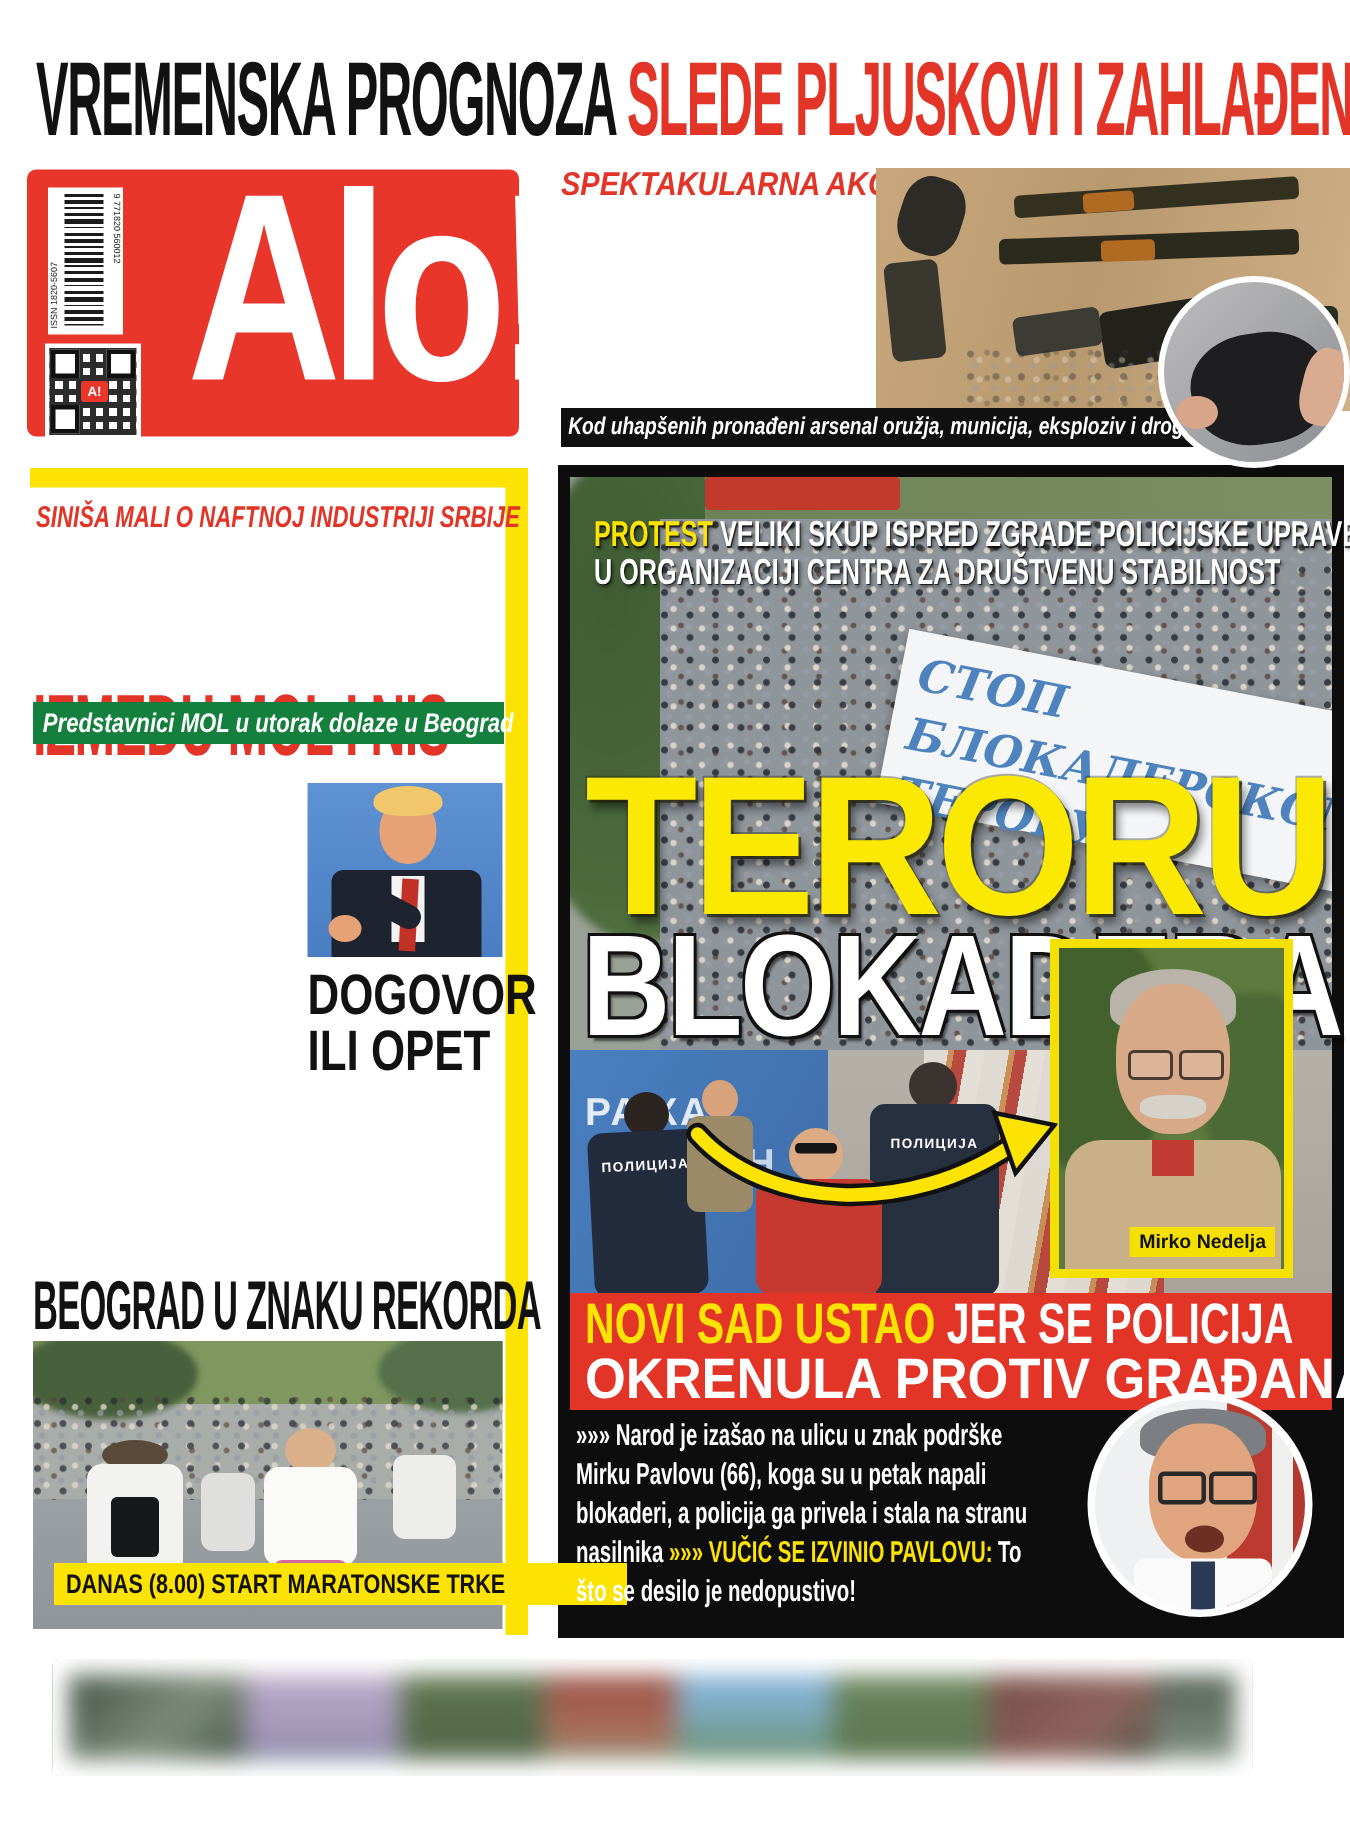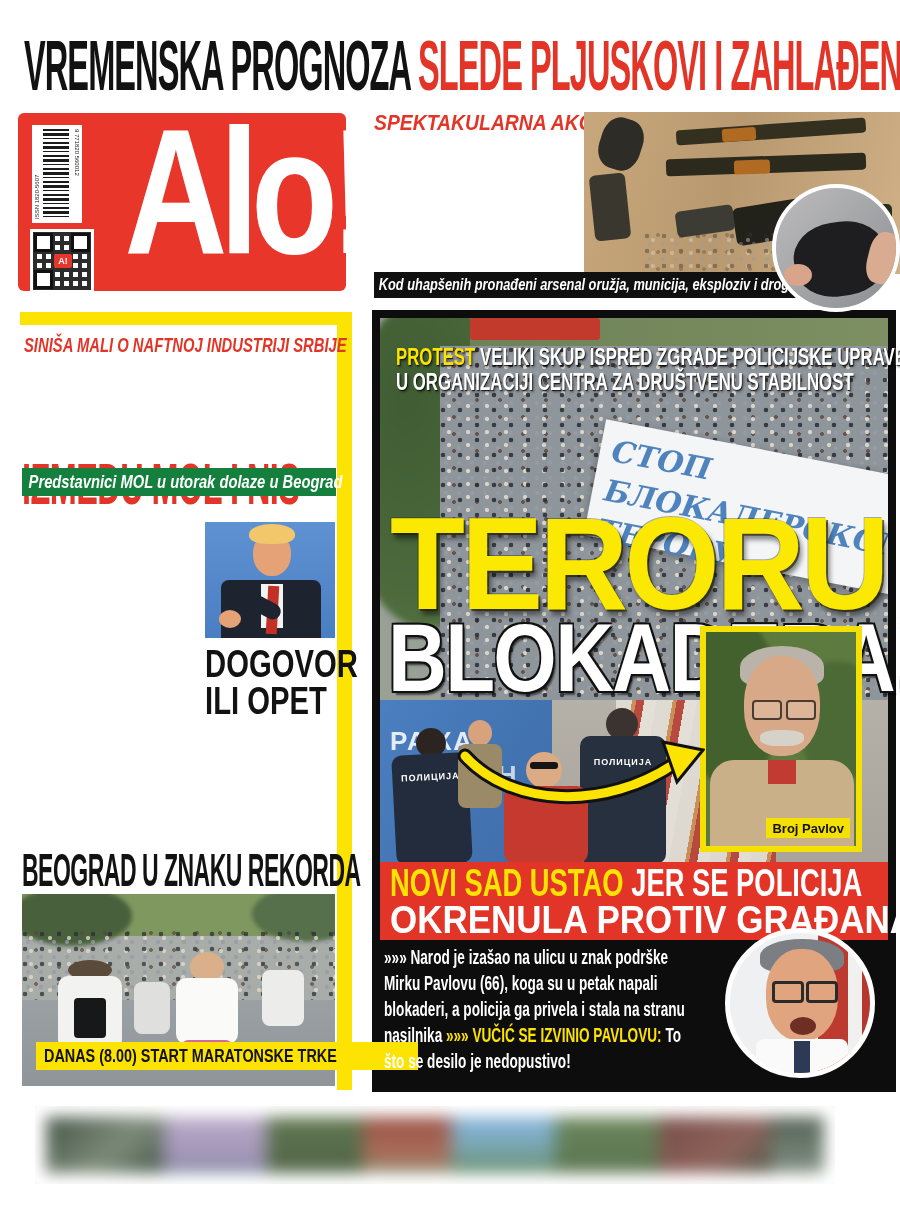--- a/index.html
+++ b/index.html
@@ -217,21 +217,21 @@
     <div class="abs" style="left:-20px;top:-10px;width:90px;height:160px;background:#42612d;border-radius:40%;filter:blur(2px);"></div>
     <div class="abs" style="left:96px;top:30px;width:70px;height:120px;background:#4c6a36;border-radius:40%;filter:blur(2px);"></div>
     <div class="abs" style="left:34px;top:14px;width:84px;height:42px;background:#b9b3aa;border-radius:50% 50% 30% 30%;"></div>
     <div class="abs" style="left:38px;top:24px;width:76px;height:100px;background:#d7a988;border-radius:46%;"></div>
     <div class="abs" style="left:46px;top:68px;width:26px;height:16px;border:2px solid #4a3c30;border-radius:4px;background:rgba(255,255,255,.15);"></div>
     <div class="abs" style="left:80px;top:68px;width:26px;height:16px;border:2px solid #4a3c30;border-radius:4px;background:rgba(255,255,255,.15);"></div>
     <div class="abs" style="left:54px;top:98px;width:44px;height:16px;background:#d6d2c9;border-radius:40%;"></div>
     <div class="abs" style="left:4px;top:128px;width:144px;height:90px;background:#c9b089;border-radius:24px 24px 0 0;"></div>
     <div class="abs" style="left:62px;top:128px;width:28px;height:24px;background:#c13b33;"></div>
     <div class="abs" style="right:6px;bottom:8px;background:#f5e003;padding:1px 6px;">
-      <span class="b blk" style="font-size:13px;">Broj Pavlov</span>
+      <span class="b blk" style="font-size:13px;">Mirko Nedelja</span>
     </div>
   </div>
 
   <div class="abs" style="left:380px;top:862px;width:508px;height:78px;background:#e23528;z-index:3;">
     <div style="padding:3px 0 0 10px;">
       <span class="cx b" style="font-size:38px;line-height:37px;transform:scaleX(.72);">
         <span class="yel">NOVI SAD USTAO</span><span class="wht"> JER SE POLICIJA</span>
       </span>
     </div>
     <div style="padding-left:10px;">

